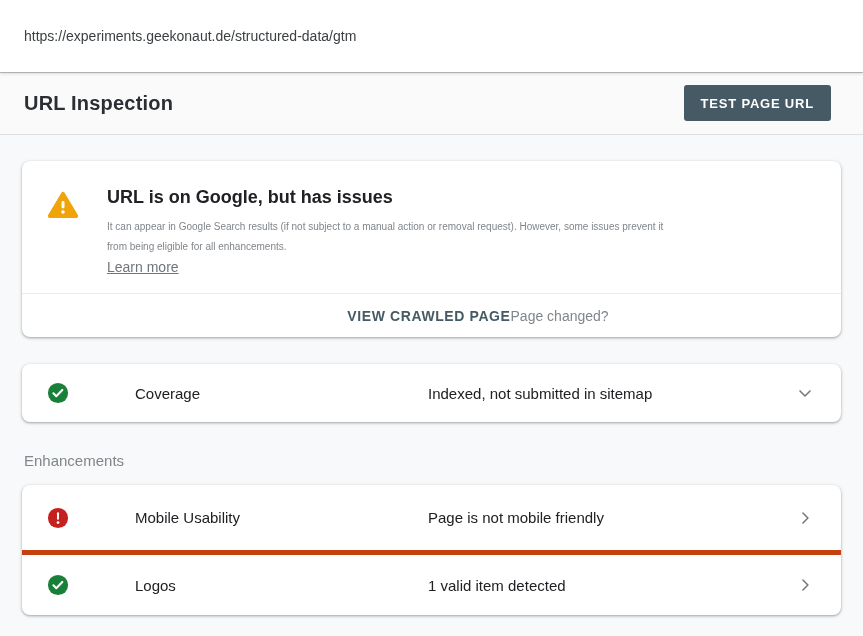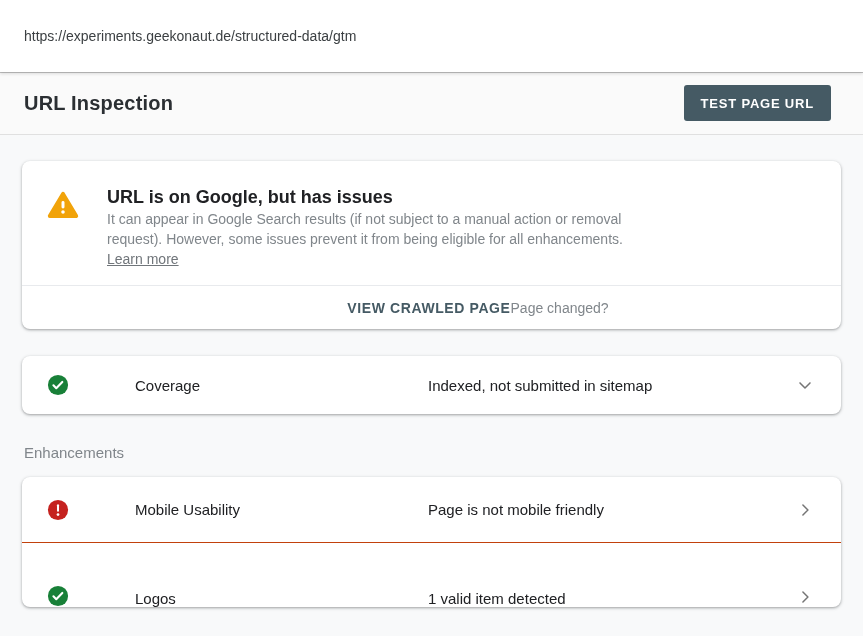--- a/index.html
+++ b/index.html
@@ -48,42 +48,42 @@
   .content{padding:26px 22px 0 22px;}
   .card{
     background:#fff;border-radius:8px;
     box-shadow:0 1px 2px rgba(60,64,67,.3),0 1px 3px 1px rgba(60,64,67,.15);
   }
   
   .status-card{margin-bottom:27px;}
   .status-main{display:flex;padding:24px 24px 16px 23px;}
   .status-icon{width:36px;height:34px;flex:0 0 36px;margin-right:26px;margin-top:3px;color:var(--warning);}
   .status-title{font-size:18px;font-weight:bold;color:#202124;line-height:24px;}
-  .status-desc{font-size:14px;color:#80868b;line-height:20px;max-width:565px;}
+  .status-desc{font-size:10px;color:#80868b;line-height:20px;margin-top:8px;max-width:565px;}
   .learn-more{font-size:14px;color:#70757a;line-height:20px;text-decoration:underline;display:inline-block;cursor:pointer;}
   .status-actions{
     border-top:1px solid #e8eaed;height:44px;
     display:flex;align-items:center;justify-content:center;
     padding:0 24px 0 117px;
   }
   .text-link{
     font-size:14px;font-weight:bold;letter-spacing:.6px;
     color:var(--accent);cursor:pointer;white-space:nowrap;
   }
   .actions-right{display:flex;align-items:center;gap:7px;}
   .muted{font-size:14px;color:#80868b;}
   
   .row{
     display:flex;align-items:center;
     padding:0 26px 0 25px;
     gap:48px;
   }
   .coverage-card .row{height:58px;}
   .enh-card .row{height:65px;}
-  .enh-card .row + .row{border-top:1px solid #c2410c;align-items:flex-end;}
+  .enh-card .row + .row{border-top:5px solid #c2410c;}
   .coverage-card{margin-bottom:26px;}
   .row-icon{width:22px;height:22px;flex:0 0 22px;}
   .row-icon.valid{color:var(--valid);}
   .row-icon.error{color:var(--error);}
   .row-label{margin-left:18px;width:245px;font-size:15px;color:#202124;}
   .row-value{flex:1;font-size:15px;color:#202124;}
   .chevron{width:20px;height:20px;color:#757575;flex:0 0 20px;cursor:pointer;}
   .section-label{
     font-size:15px;color:#80868b;margin:0 0 16px 2px;padding-top:4px;
   }

